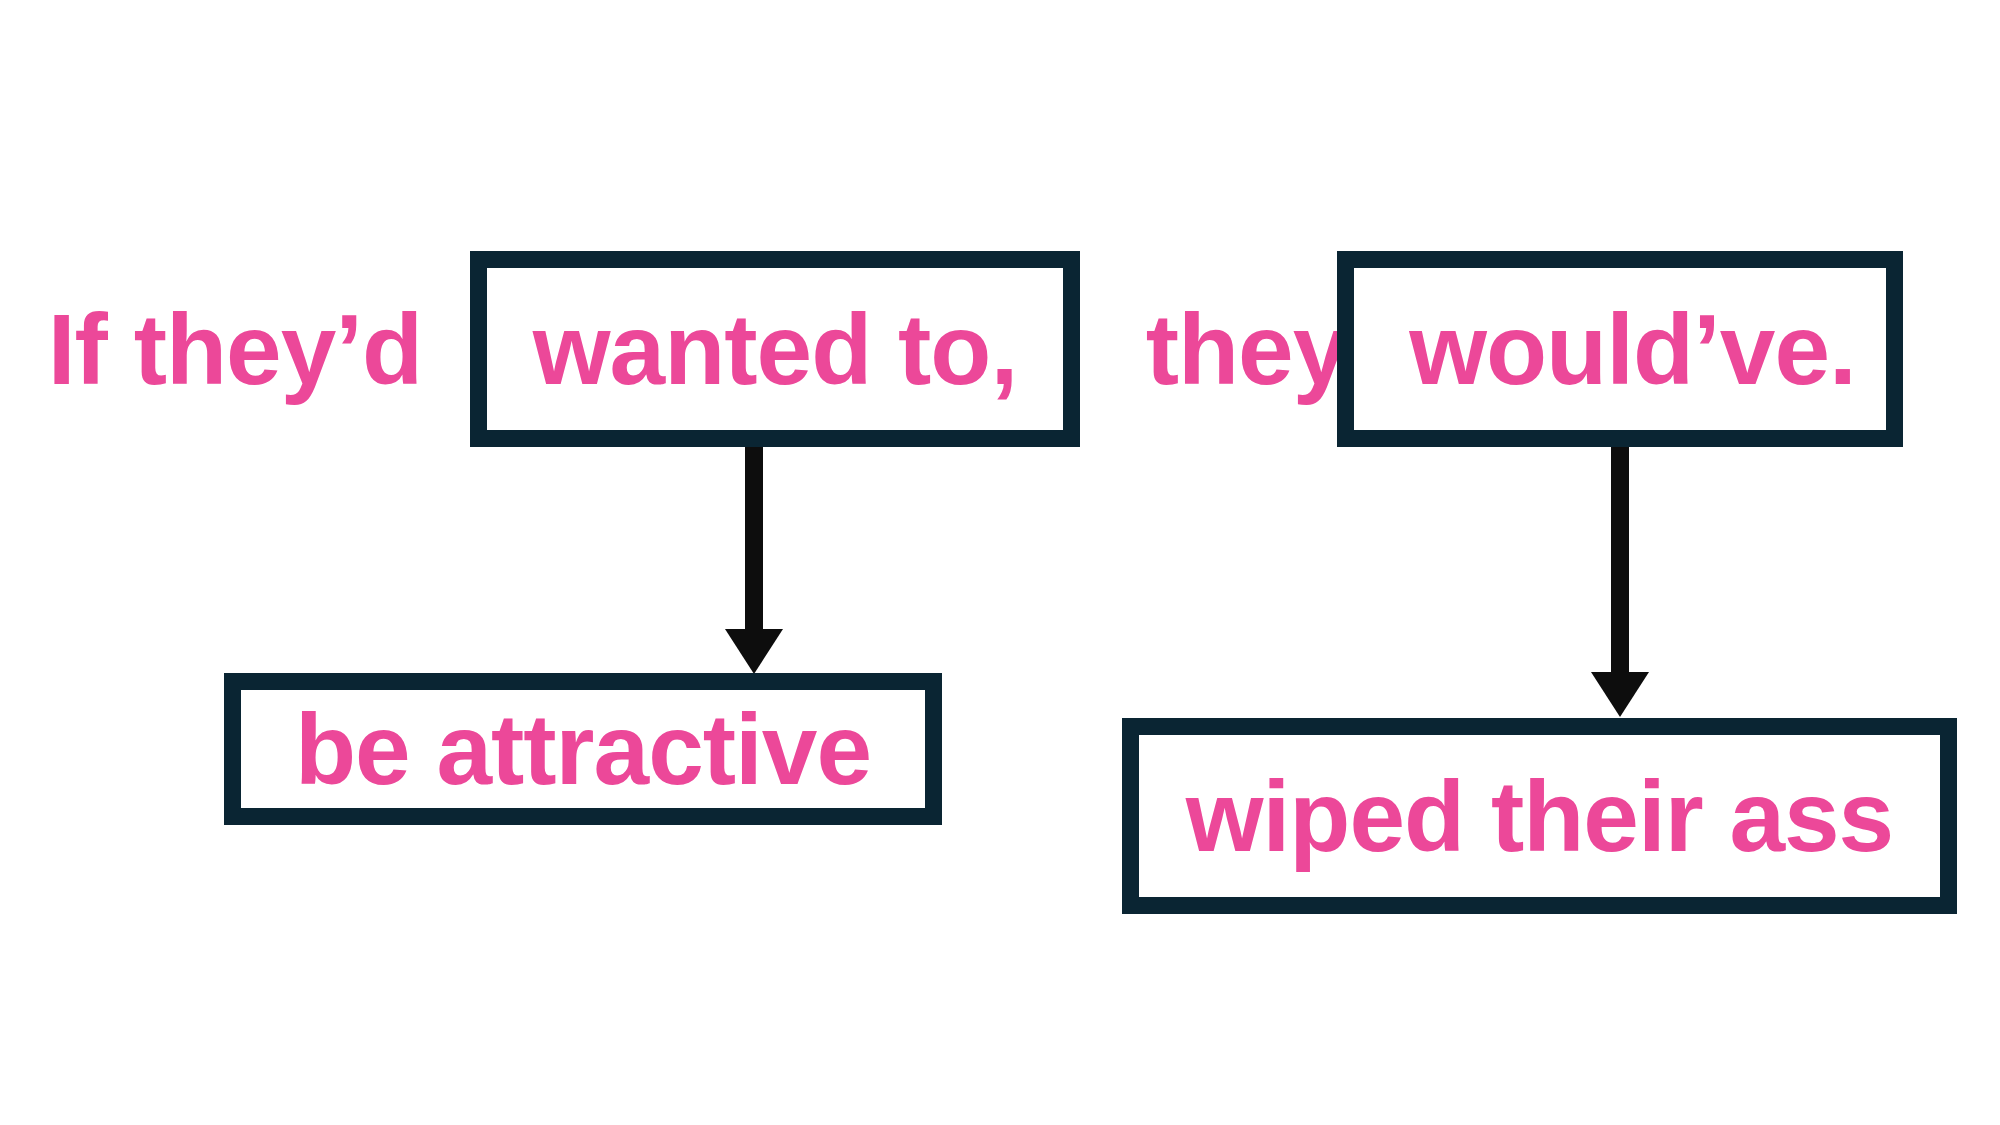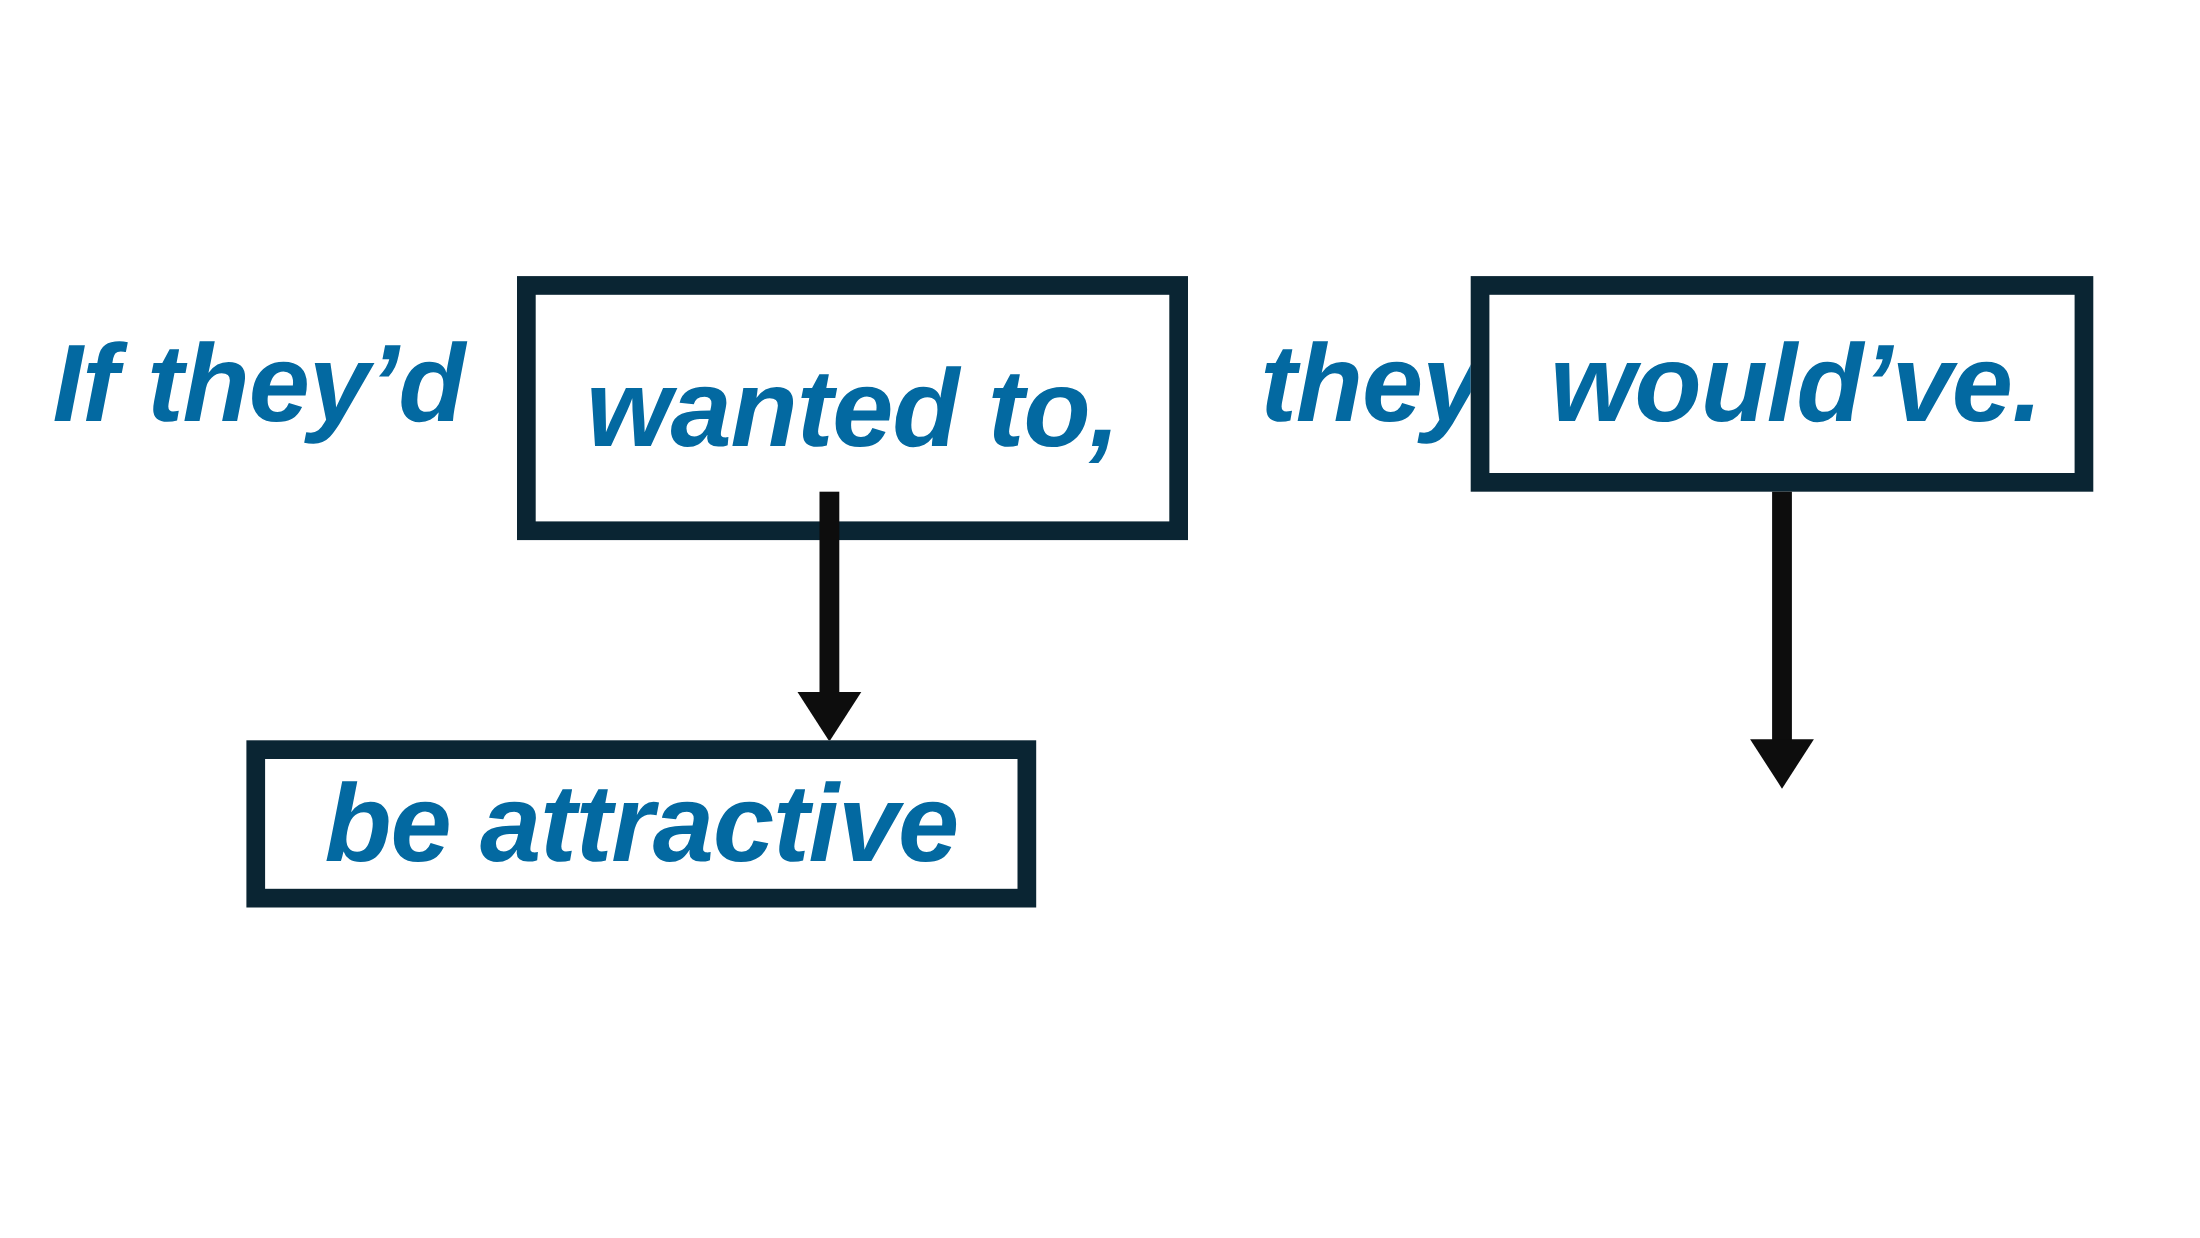--- a/index.html
+++ b/index.html
@@ -16,31 +16,30 @@
     font-family: "Liberation Sans", "DejaVu Sans", sans-serif;
   }
   .plain-text, .phrase-box {
     position: absolute;
     display: flex;
     align-items: center;
     justify-content: center;
     font-weight: bold;
     font-size: 100px;
     letter-spacing: -1px;
-    color: #0369a1;
+    color: #ec4899;
     white-space: nowrap;
     line-height: 1;
-    font-style: italic;
   }
   .phrase-box {
     border: 17px solid #0a2533;
     background: #ffffff;
     box-sizing: border-box;
   }
-  #box-wanted-to   { left: 470px;  top: 251px; width: 610px; height: 240px; }
+  #box-wanted-to   { left: 470px;  top: 251px; width: 610px; height: 196px; }
   #box-wouldve     { left: 1337px; top: 251px; width: 566px; height: 196px; padding-left: 25px; }
   #box-be-attractive { left: 224px;  top: 673px; width: 718px; height: 152px; }
   #box-wiped       { left: 1122px; top: 718px; width: 835px; height: 196px; }
   #text-if-theyd   { left: 0px;    top: 251px; width: 470px; height: 196px; }
   #text-they       { left: 1080px; top: 251px; width: 257px; height: 196px; padding-left: 38px; }
   .arrow-overlay {
     position: absolute;
     left: 0; top: 0;
     width: 2000px;
     height: 1125px;
@@ -72,14 +71,17 @@
     <g>
       <rect x="1611" y="447" width="18" height="232" fill="#0d0d0d"></rect>
       <polygon points="1591,672 1649,672 1620,717" fill="#0d0d0d"></polygon>
     </g>
   </svg>
 
   <div class="phrase-box" id="box-be-attractive">
     <span>be attractive</span>
   </div>
 
+  <div class="phrase-box" id="box-wiped">
+    <span>wiped their ass</span>
+  </div>
 
 </div>
 
 </body></html>

